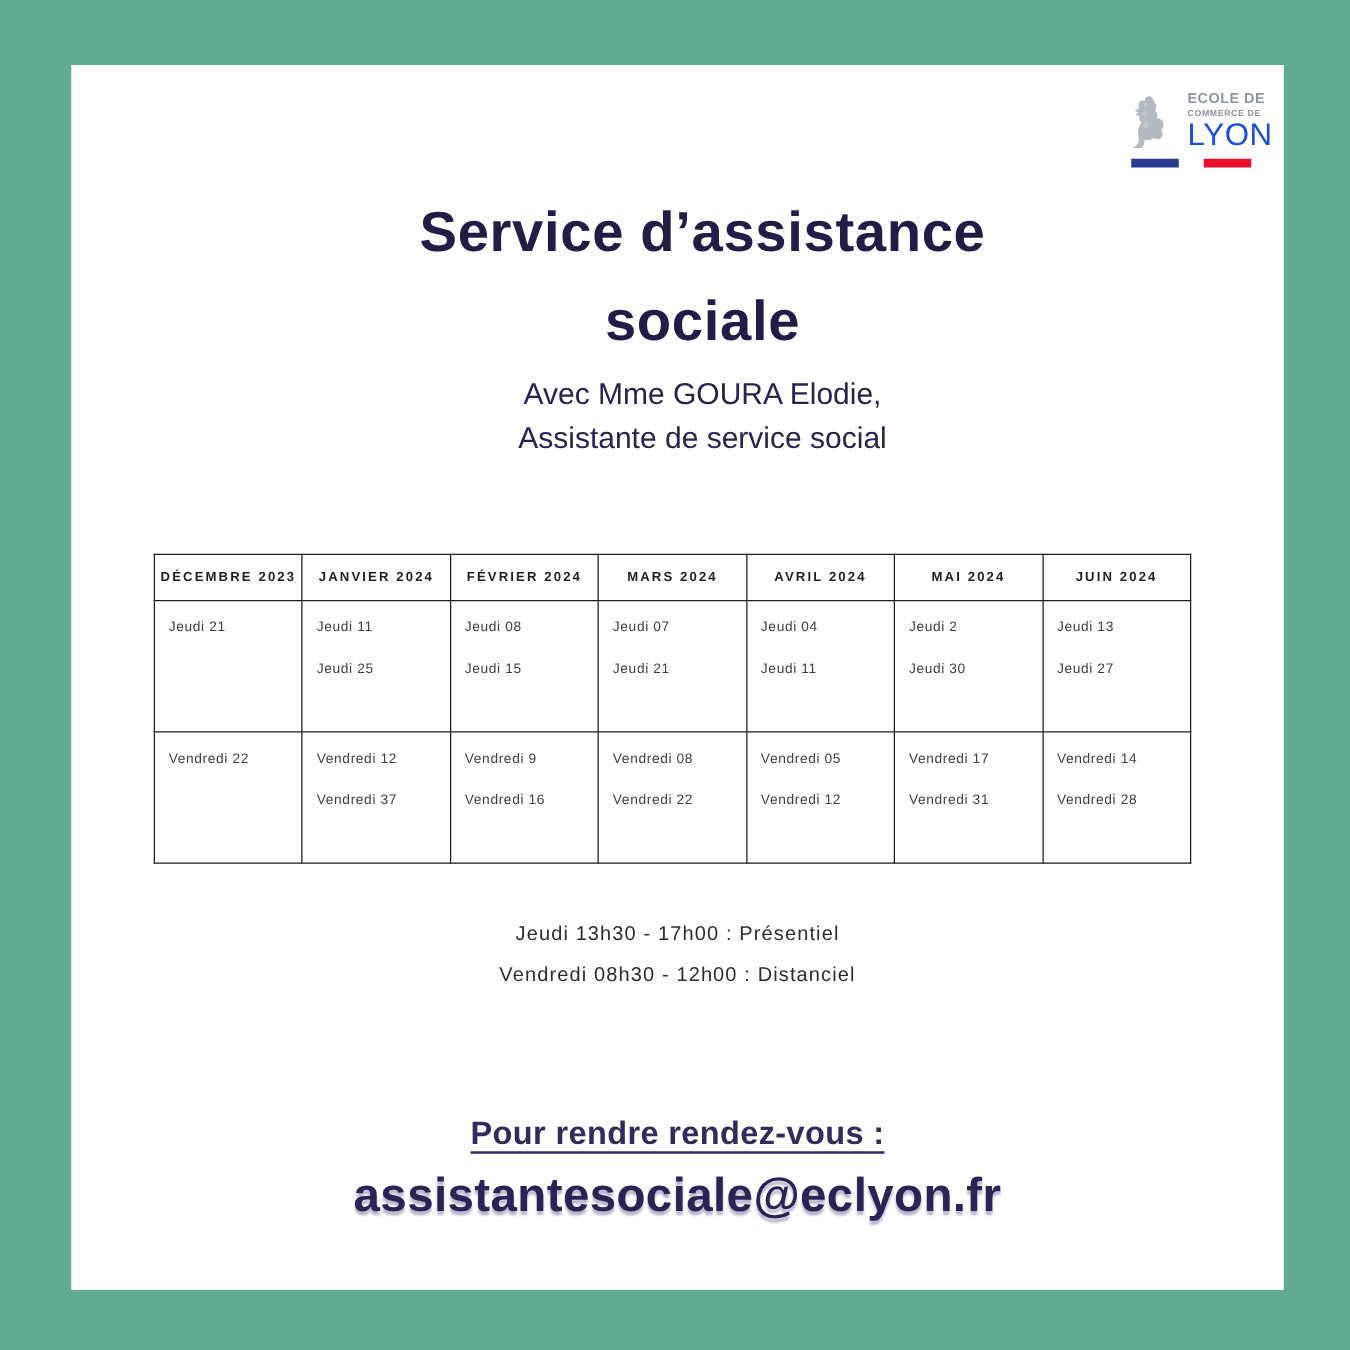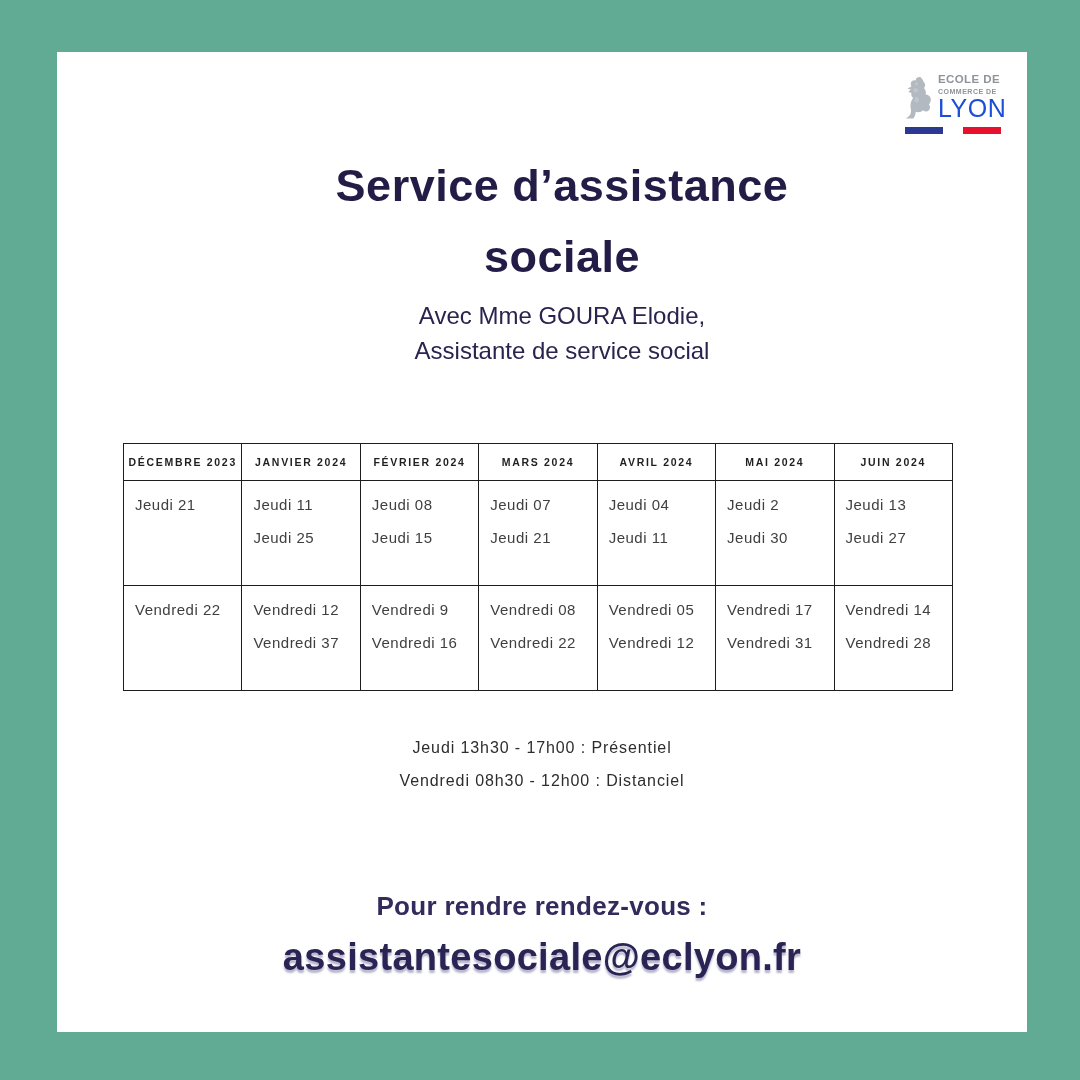--- a/index.html
+++ b/index.html
@@ -9,21 +9,21 @@
     font-family:"Liberation Sans", sans-serif;
     position:relative;
   }
   .card {
     position:absolute; left:57px; top:52px; width:970px; height:980px;
     background:#ffffff;
   }
 
   
   .logo { position:absolute; top:22px; right:26px; width:96px; }
-  .logo-top { display:flex; align-items:center; gap:5px; }
+  .logo-top { display:flex; align-items:center; gap:17px; }
   .lion svg { display:block; }
   .logo-text { display:flex; flex-direction:column; line-height:1; }
   .logo-text .lt1 { font-size:11.5px; font-weight:bold; color:#8d949b; letter-spacing:0.4px; }
   .logo-text .lt2 { font-size:7px;  font-weight:bold; color:#8d949b; letter-spacing:0.5px; margin-top:2px; }
   .logo-text .lt3 { font-size:25px; font-weight:300; color:#1d4ed8; letter-spacing:0.5px; margin-top:1px; }
   .logo-bars { display:flex; justify-content:space-between; margin-top:6px; }
   .logo-bars .bar { height:7px; width:38px; display:inline-block; }
 
   
   .title {
@@ -41,35 +41,35 @@
     position:absolute; left:66px; top:391px; width:830px;
     border-collapse:collapse; table-layout:fixed;
   }
   .schedule th, .schedule td { border:1px solid #1d1d1d; }
   .schedule th {
     height:37px; font-size:10.5px; font-weight:bold; letter-spacing:1.7px;
     color:#1f1f1f; text-align:center; white-space:nowrap;
   }
   .schedule td {
     height:105px; vertical-align:top; padding:15px 4px 0 11px;
-    font-size:15px; color:#3f3f3f; letter-spacing:0.5px; font-weight:400;
+    font-size:11px; color:#3f3f3f; letter-spacing:0.5px; font-weight:400;
   }
   .schedule td .cl { min-height:19px; margin-bottom:14px; white-space:nowrap; }
 
   
   .hours {
     position:absolute; top:679px; left:0; right:0; text-align:center;
     color:#2d2d2d; font-size:16px; letter-spacing:0.9px; line-height:33px;
   }
 
   
   .cta {
     position:absolute; top:839px; left:0; right:0; text-align:center;
     color:#322B5C; font-size:26px; font-weight:600; letter-spacing:0.3px;
-    text-underline-offset:6px; text-decoration-thickness:2px;
+    text-decoration:underline; text-underline-offset:6px; text-decoration-thickness:2px;
   }
   .email {
     position:absolute; top:884px; left:0; right:0; text-align:center;
     color:#2A2455; font-size:38px; font-weight:bold; letter-spacing:0.3px;
     text-decoration:none; display:block;
     text-shadow:0 3px 2px rgba(95,86,140,0.45);
   }
 </style>
 </head>
 <body>

